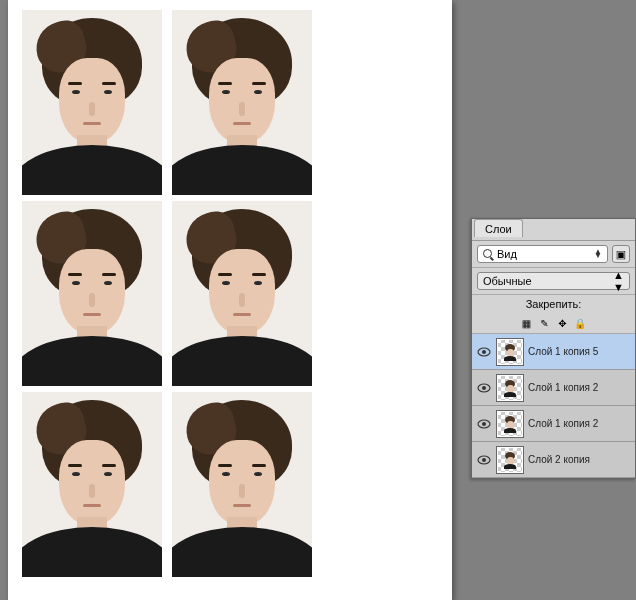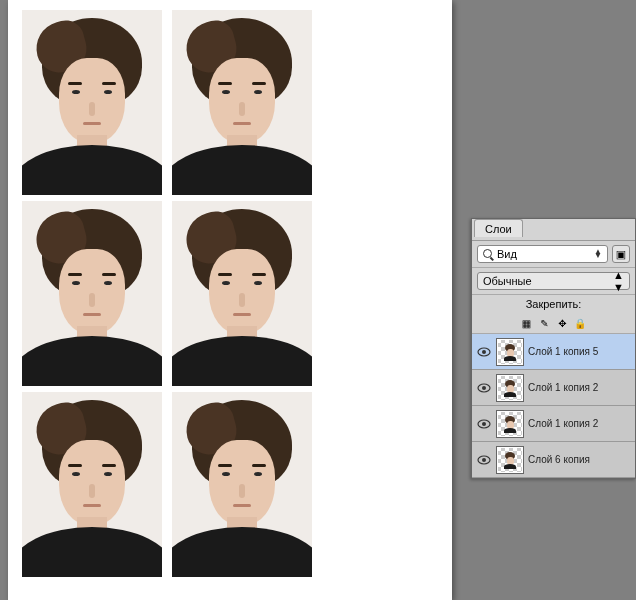--- a/index.html
+++ b/index.html
@@ -230,16 +230,16 @@
             <circle cx="7" cy="5" r="2" fill="#333"></circle>
           </svg>
         </div>
         <div class="thumb checker">
           <div class="mini">
             <div class="mh"></div>
             <div class="mf"></div>
             <div class="mb"></div>
           </div>
         </div>
-        <div class="layer-name">Слой 6 копия</div>
+        <div class="layer-name">Слой 2 копия</div>
       </div>
     </div>
 </div>
 
 </body></html>

